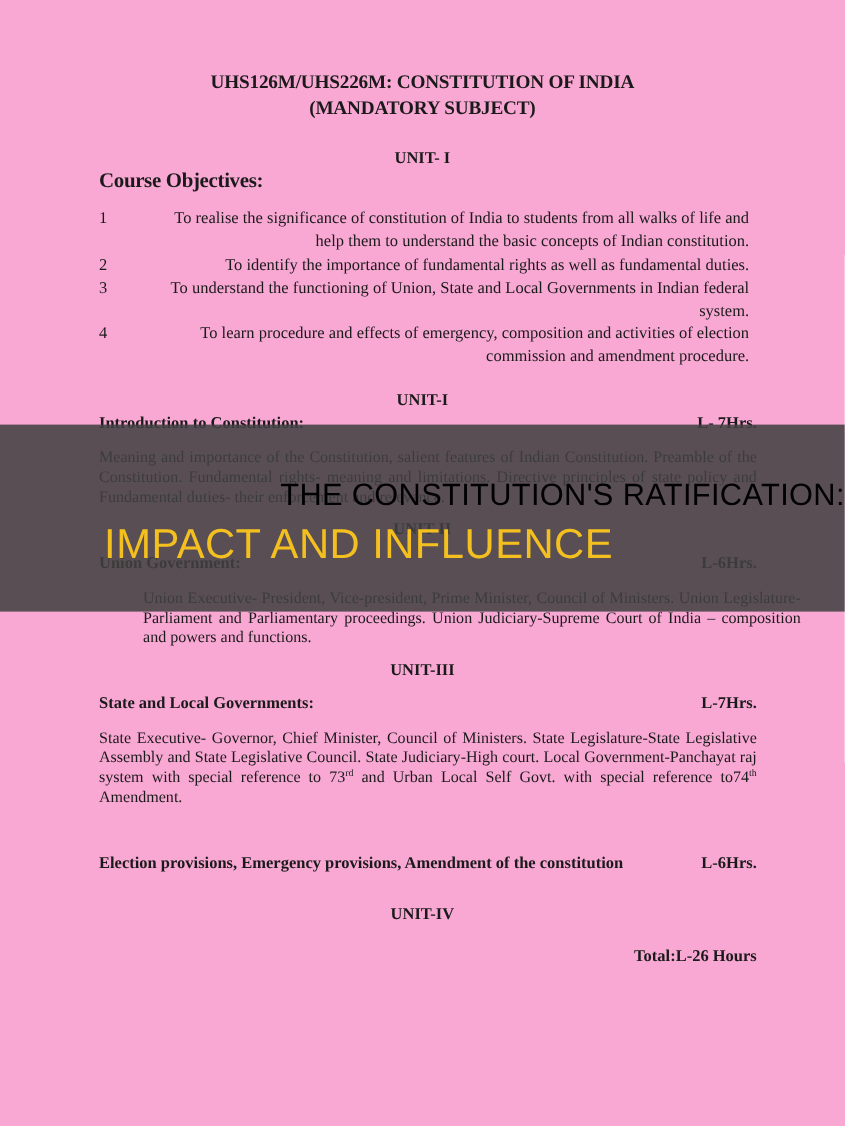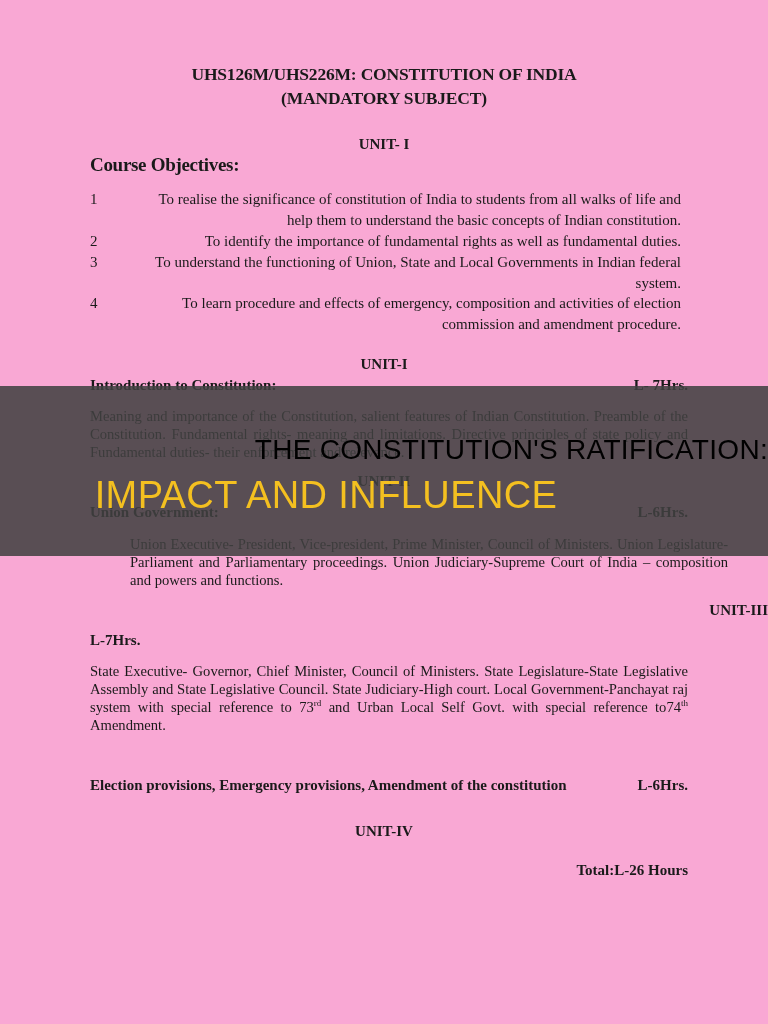--- a/index.html
+++ b/index.html
@@ -53,22 +53,23 @@
   </div>
   <div class="abs para" style="top:407px;">Meaning and importance of the Constitution, salient features of Indian Constitution. Preamble of the Constitution. Fundamental rights- meaning and limitations. Directive principles of state policy and Fundamental duties- their enforcement and relevance.</div>
 
   <div class="abs unit" style="top:473px;">UNIT-II</div>
   <div class="abs sec-head" style="top:504px;">
     <span>Union Government:</span>
     <span>L-6Hrs.</span>
   </div>
   <div class="abs para" style="top:535px;margin-left:40px;">Union Executive- President, Vice-president, Prime Minister, Council of Ministers. Union Legislature- Parliament and Parliamentary proceedings. Union Judiciary-Supreme Court of India – composition and powers and functions.</div>
 
-  <div class="abs unit" style="top:602px;text-align:right;">UNIT-III</div>
+  <div class="abs unit" style="top:602px;">UNIT-III</div>
   <div class="abs sec-head" style="top:632px;">
+    <span>State and Local Governments:</span>
     <span>L-7Hrs.</span>
   </div>
   <div class="abs para" style="top:662px;"><span>State Executive- Governor, Chief Minister, Council of Ministers. State Legislature-State Legislative Assembly and State Legislative Council. State Judiciary-High court. Local Government-Panchayat raj system with special reference to 73</span><sup>rd</sup><span> and Urban Local Self Govt. with special reference to74</span><sup>th</sup><span> Amendment.</span></div>
 
   <div class="abs unit" style="top:776px;margin-top:47px;">UNIT-IV</div>
   <div class="abs sec-head" style="top:777px;">
     <span>Election provisions, Emergency provisions, Amendment of the constitution</span>
     <span>L-6Hrs.</span>
   </div>
 

